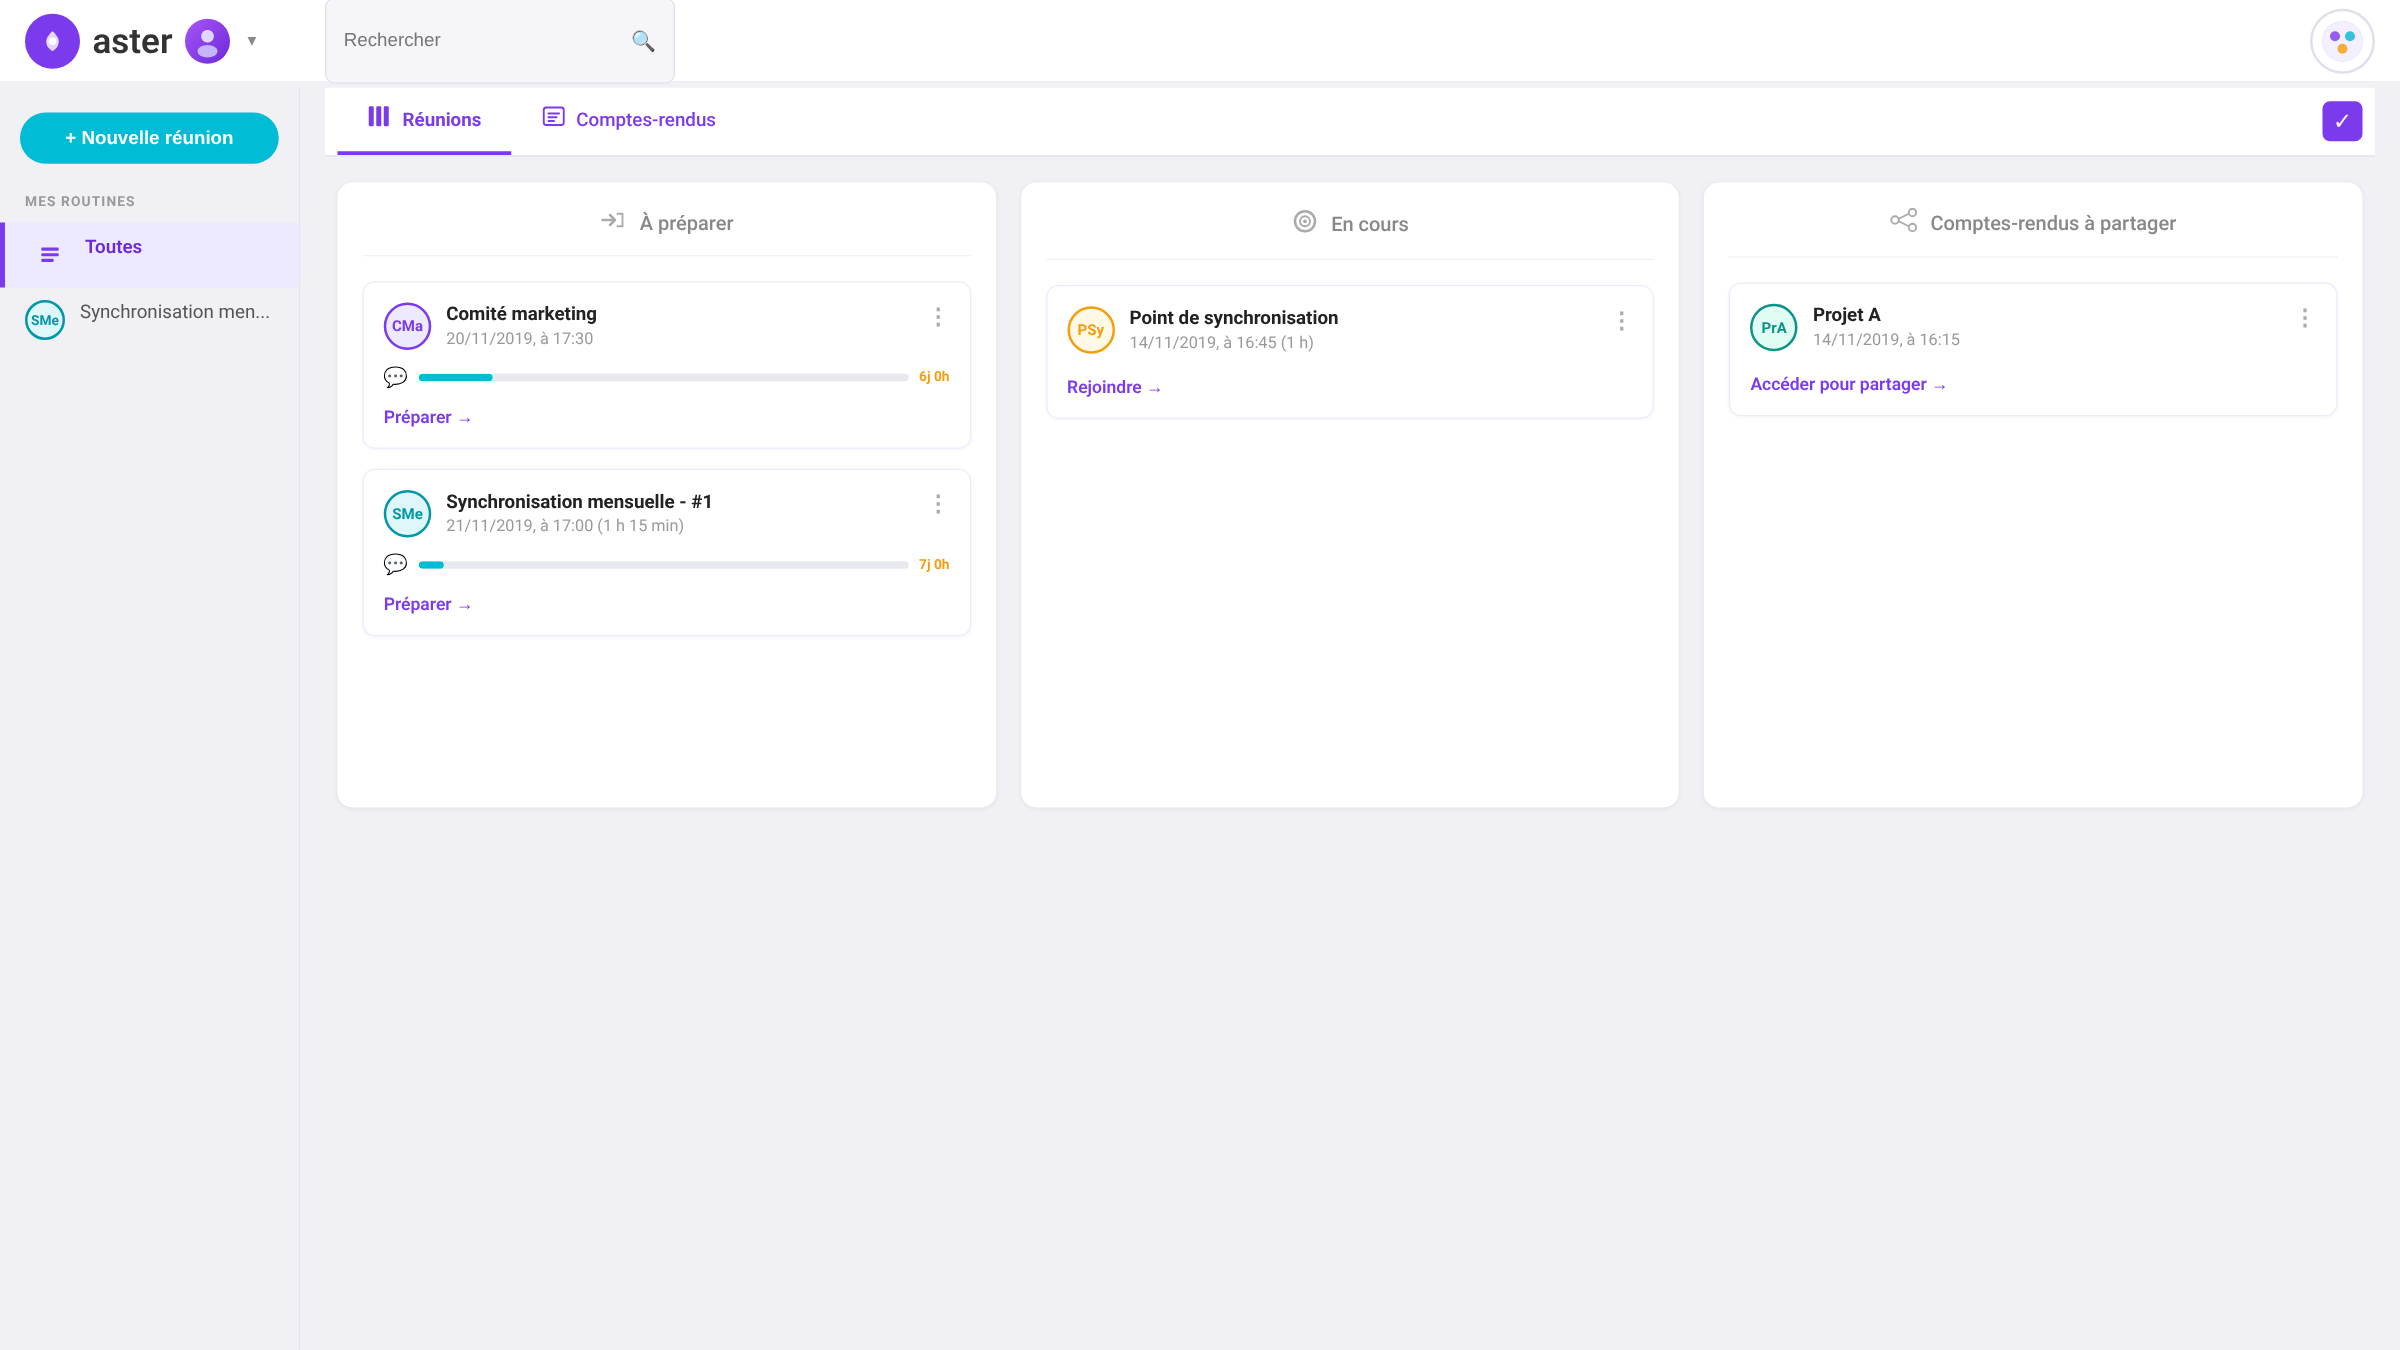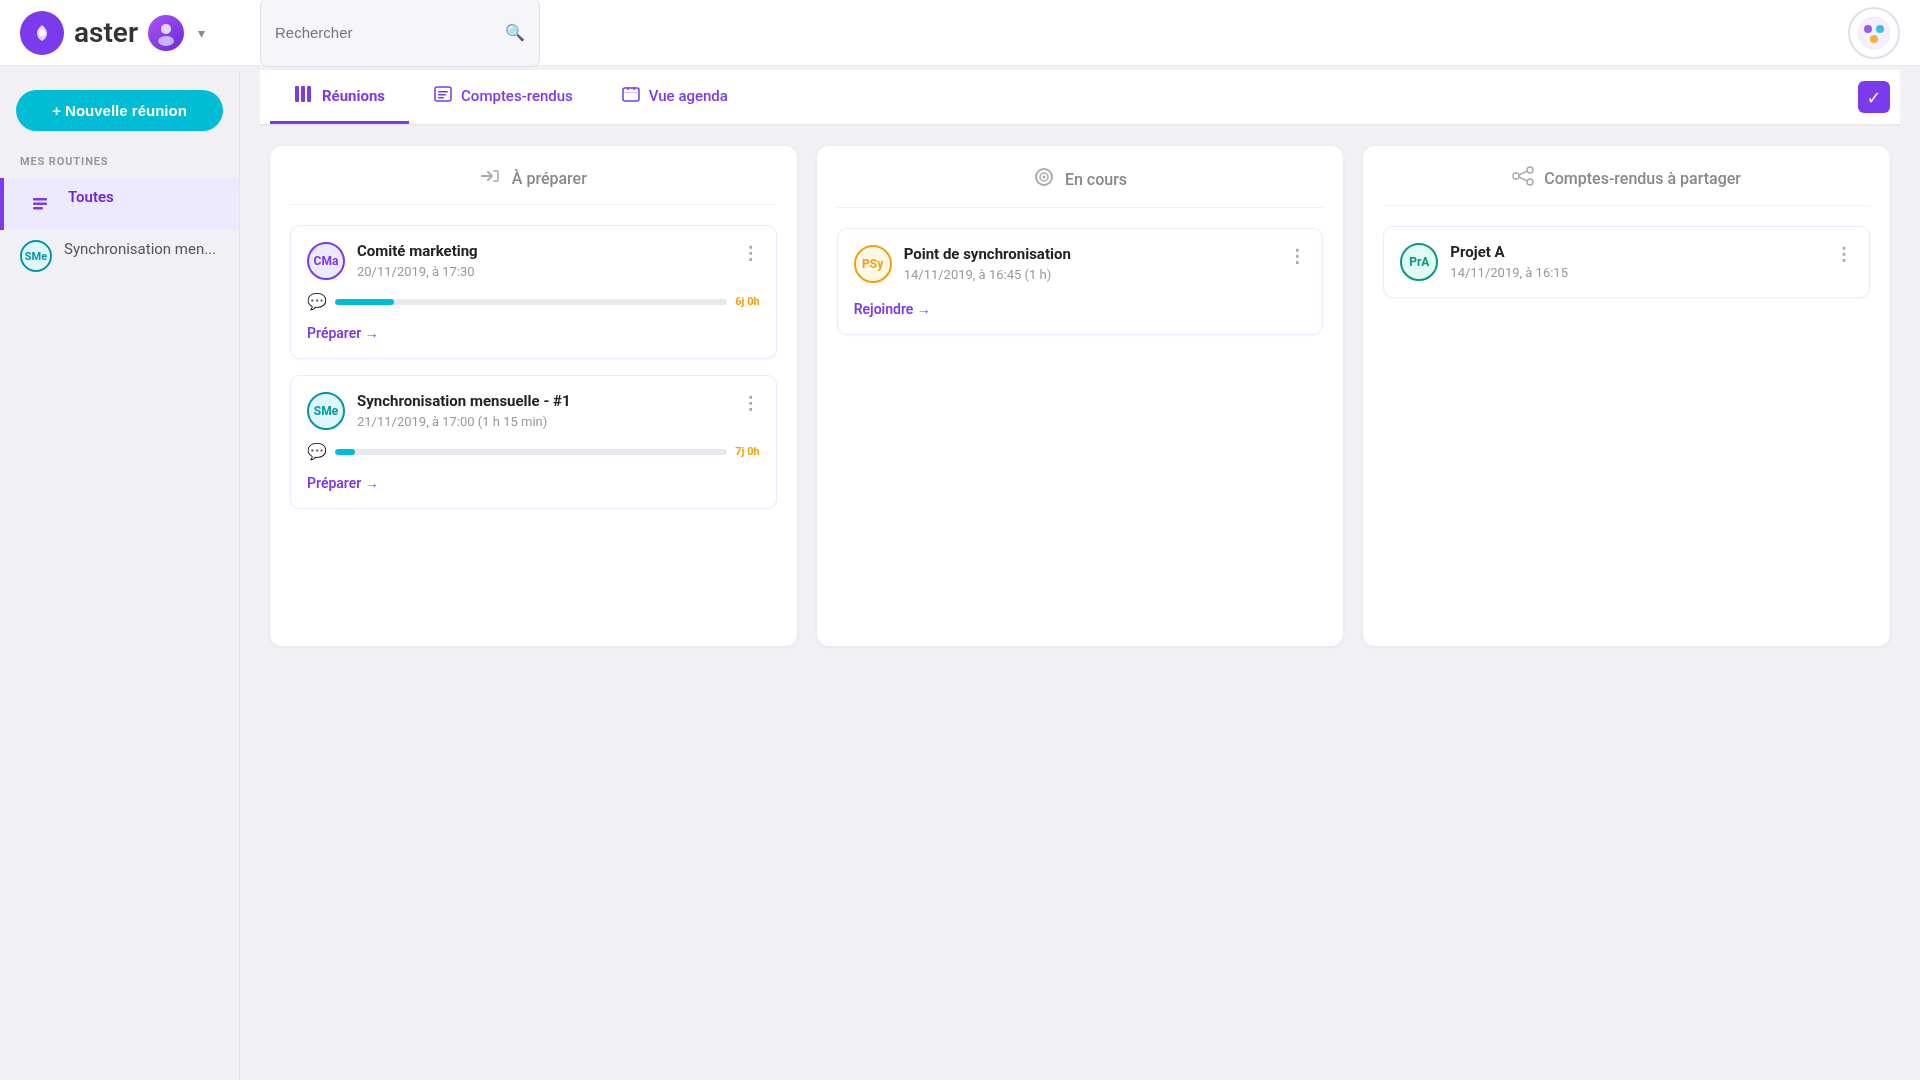--- a/index.html
+++ b/index.html
@@ -408,31 +408,20 @@
         <span class="tab-icon">
           <svg width="20" height="18" viewBox="0 0 20 18" fill="none">
             <rect x="2" y="2" width="16" height="14" rx="2" stroke="#7c3aed" stroke-width="1.5" fill="none"></rect>
             <rect x="5" y="6" width="10" height="1.5" rx="0.75" fill="#7c3aed"></rect>
             <rect x="5" y="9" width="8" height="1.5" rx="0.75" fill="#7c3aed"></rect>
             <rect x="5" y="12" width="6" height="1.5" rx="0.75" fill="#7c3aed"></rect>
           </svg>
         </span>
         <span>Comptes-rendus</span>
       </div>
-      <div class="tab">
-        <span class="tab-icon">
-          <svg width="20" height="18" viewBox="0 0 20 18" fill="none">
-            <rect x="2" y="3" width="16" height="13" rx="2" stroke="#7c3aed" stroke-width="1.5" fill="none"></rect>
-            <rect x="2" y="7" width="16" height="1" fill="#7c3aed" opacity="0.3"></rect>
-            <line x1="7" y1="2" x2="7" y2="5" stroke="#7c3aed" stroke-width="1.5"></line>
-            <line x1="13" y1="2" x2="13" y2="5" stroke="#7c3aed" stroke-width="1.5"></line>
-          </svg>
-        </span>
-        <span>Vue agenda</span>
-      </div>
       <div class="tab-right">
         <div class="checkbox-done">✓</div>
       </div>
     </div>
 
     <div class="columns">
 
       <div class="column">
         <div class="column-header">
           <span class="column-header-icon">
@@ -538,18 +527,21 @@
           <div class="card-top">
             <div class="card-avatar avatar-pra">
               <span>PrA</span>
             </div>
             <div class="card-info">
               <div class="card-title">Projet A</div>
               <div class="card-date">14/11/2019, à 16:15</div>
             </div>
             <div class="card-menu">⋮</div>
           </div>
+          <div class="card-action" style="margin-top: 16px;">
+            <a>Accéder pour partager →</a>
+          </div>
         </div>
       </div>
 
     </div>
   </div>
 </div>
 
 </body></html>

